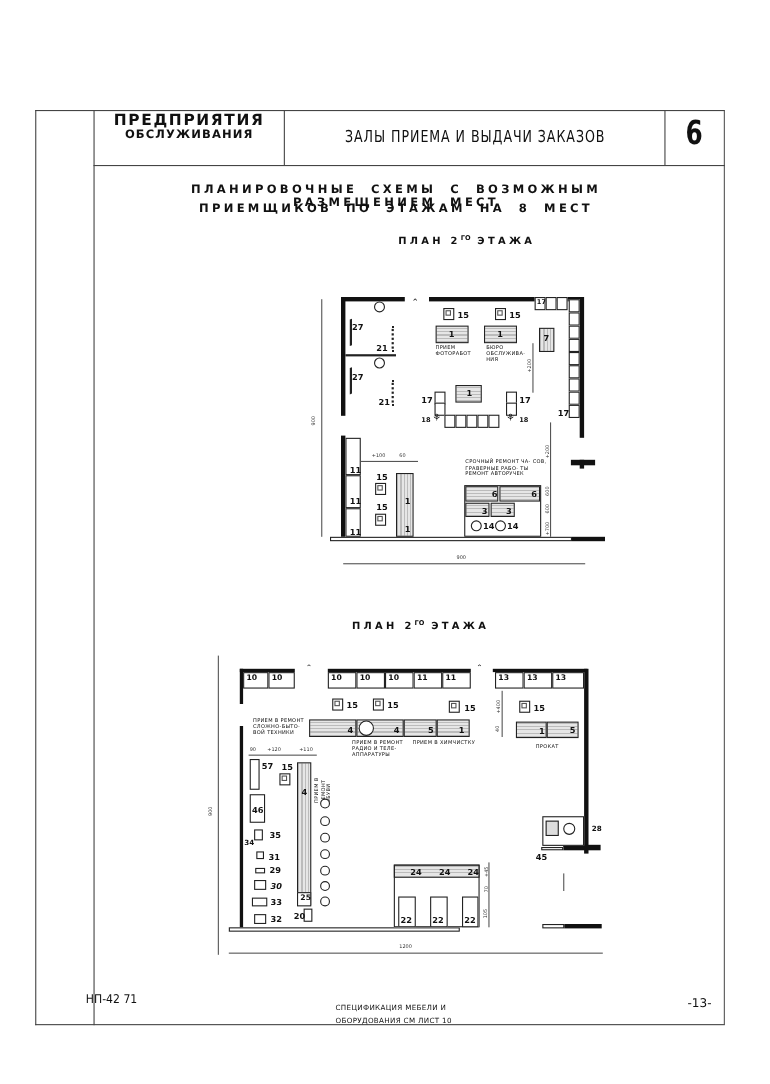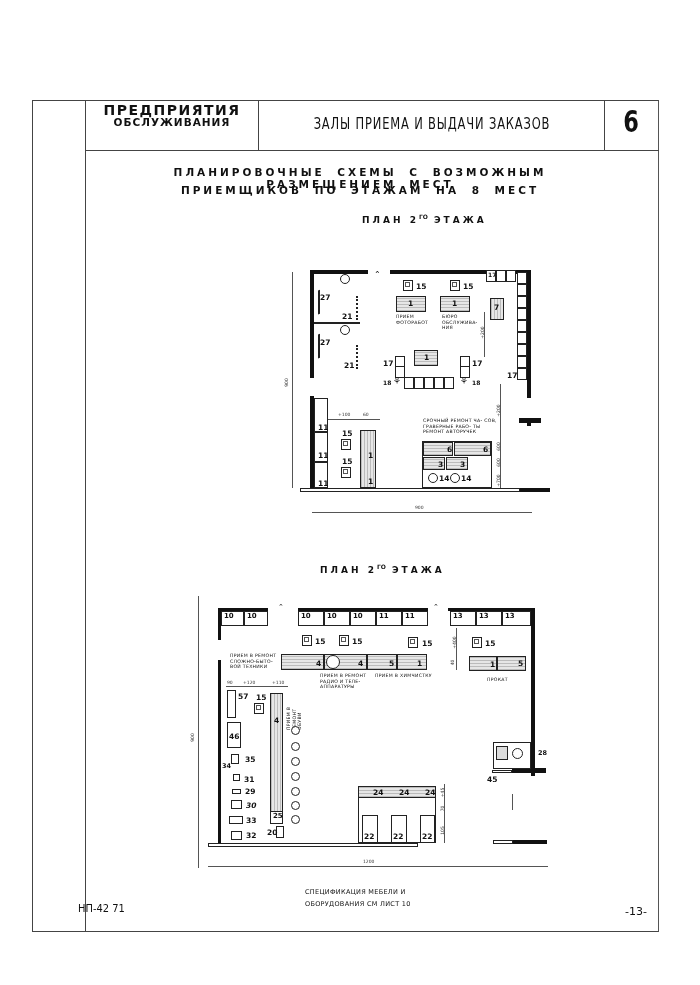--- a/index.html
+++ b/index.html
@@ -29,21 +29,21 @@
     background: repeating-linear-gradient(90deg, #bbb 0px, #bbb 1px, #e6e6e6 1px, #e6e6e6 3px); }
   .num { position:absolute; font-size:7.5px; font-weight:bold; line-height:1; }
   .lbl { position:absolute; font-size:4.6px; line-height:1.25; letter-spacing:0.3px; text-transform:uppercase; }
   .dim { position:absolute; font-size:4.5px; color:#333; }
   .chair { position:absolute; width:10px; height:11px; border:1px solid #222; box-sizing:border-box; background:#fff; }
   .chair::after { content:""; position:absolute; left:1px; top:1px; right:2px; bottom:3px; border:1px solid #555; }
   .circle { position:absolute; border:1px solid #222; border-radius:50%; box-sizing:border-box; background:#fff; }
   .dline { position:absolute; background:#555; }
   .sq { position:absolute; width:10px; height:12px; border:1px solid #222; box-sizing:border-box; background:#fff; }
   .footer-code { position:absolute; left:78px; top:902px; font-size:11px; font-family:"DejaVu Sans Condensed","DejaVu Sans", sans-serif; }
-  .footer-note { position:absolute; left:305px; top:887px; font-size:6.5px; line-height:1.8; letter-spacing:0.3px; }
+  .footer-note { position:absolute; left:305px; top:911px; font-size:6.5px; line-height:1.8; letter-spacing:0.3px; }
   .page-num { position:absolute; left:625px; top:905px; font-size:11px; }
 </style>
 </head>
 <body>
 
 <div class="sheet-frame"></div>
 <div class="binding-line"></div>
 <div class="header-bottom"></div>
 <div class="header-div1"></div>
 <div class="header-div2"></div>

